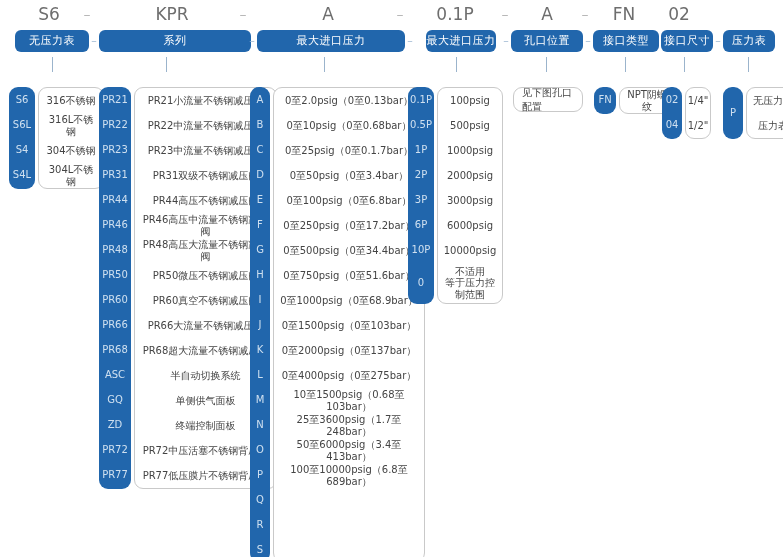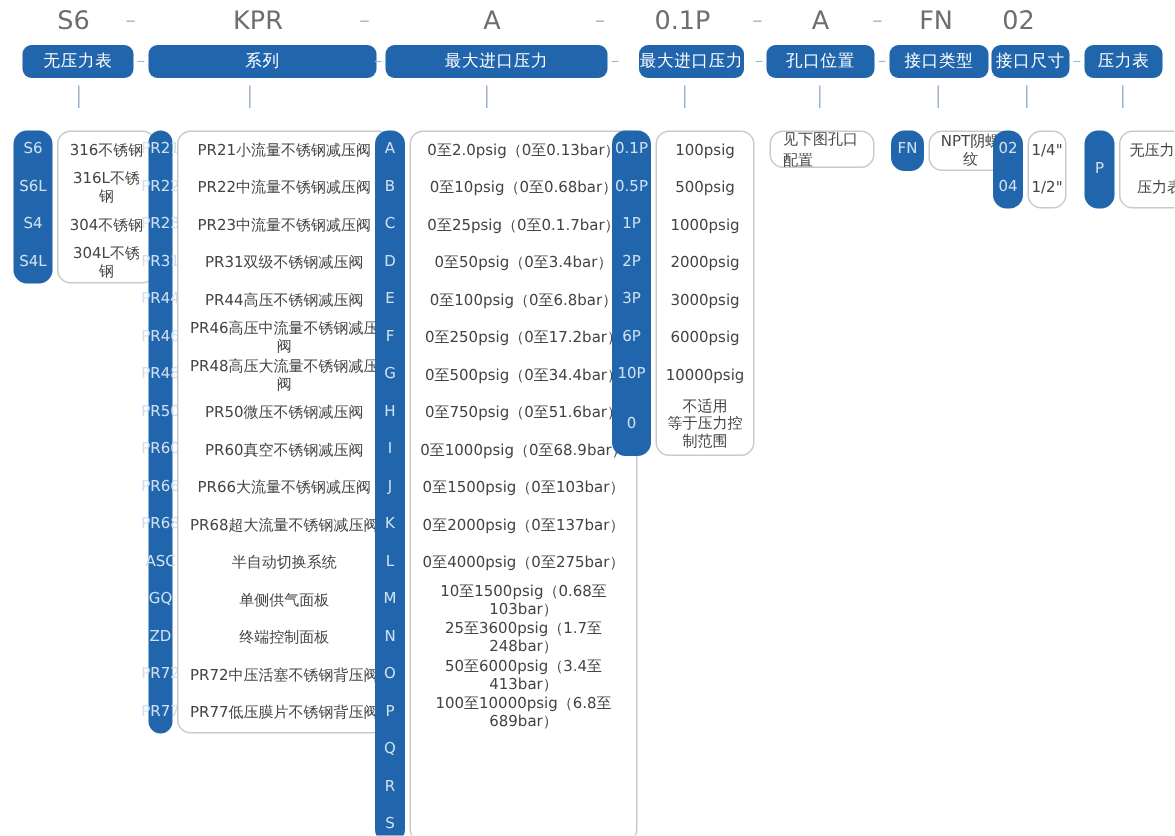--- a/index.html
+++ b/index.html
@@ -101,21 +101,21 @@
     </div>
     <div class="descs" style="width:66px;">
       <div class="d">316不锈钢</div>
       <div class="d">316L不锈钢</div>
       <div class="d">304不锈钢</div>
       <div class="d">304L不锈钢</div>
     </div>
   </div>
 
   <div class="group" style="left:99px;top:87px;">
-    <div class="codes" style="width:16px;">
+    <div class="codes" style="width:32px;">
       <div class="c">PR21</div>
       <div class="c">PR22</div>
       <div class="c">PR23</div>
       <div class="c">PR31</div>
       <div class="c">PR44</div>
       <div class="c">PR46</div>
       <div class="c">PR48</div>
       <div class="c">PR50</div>
       <div class="c">PR60</div>
       <div class="c">PR66</div>

